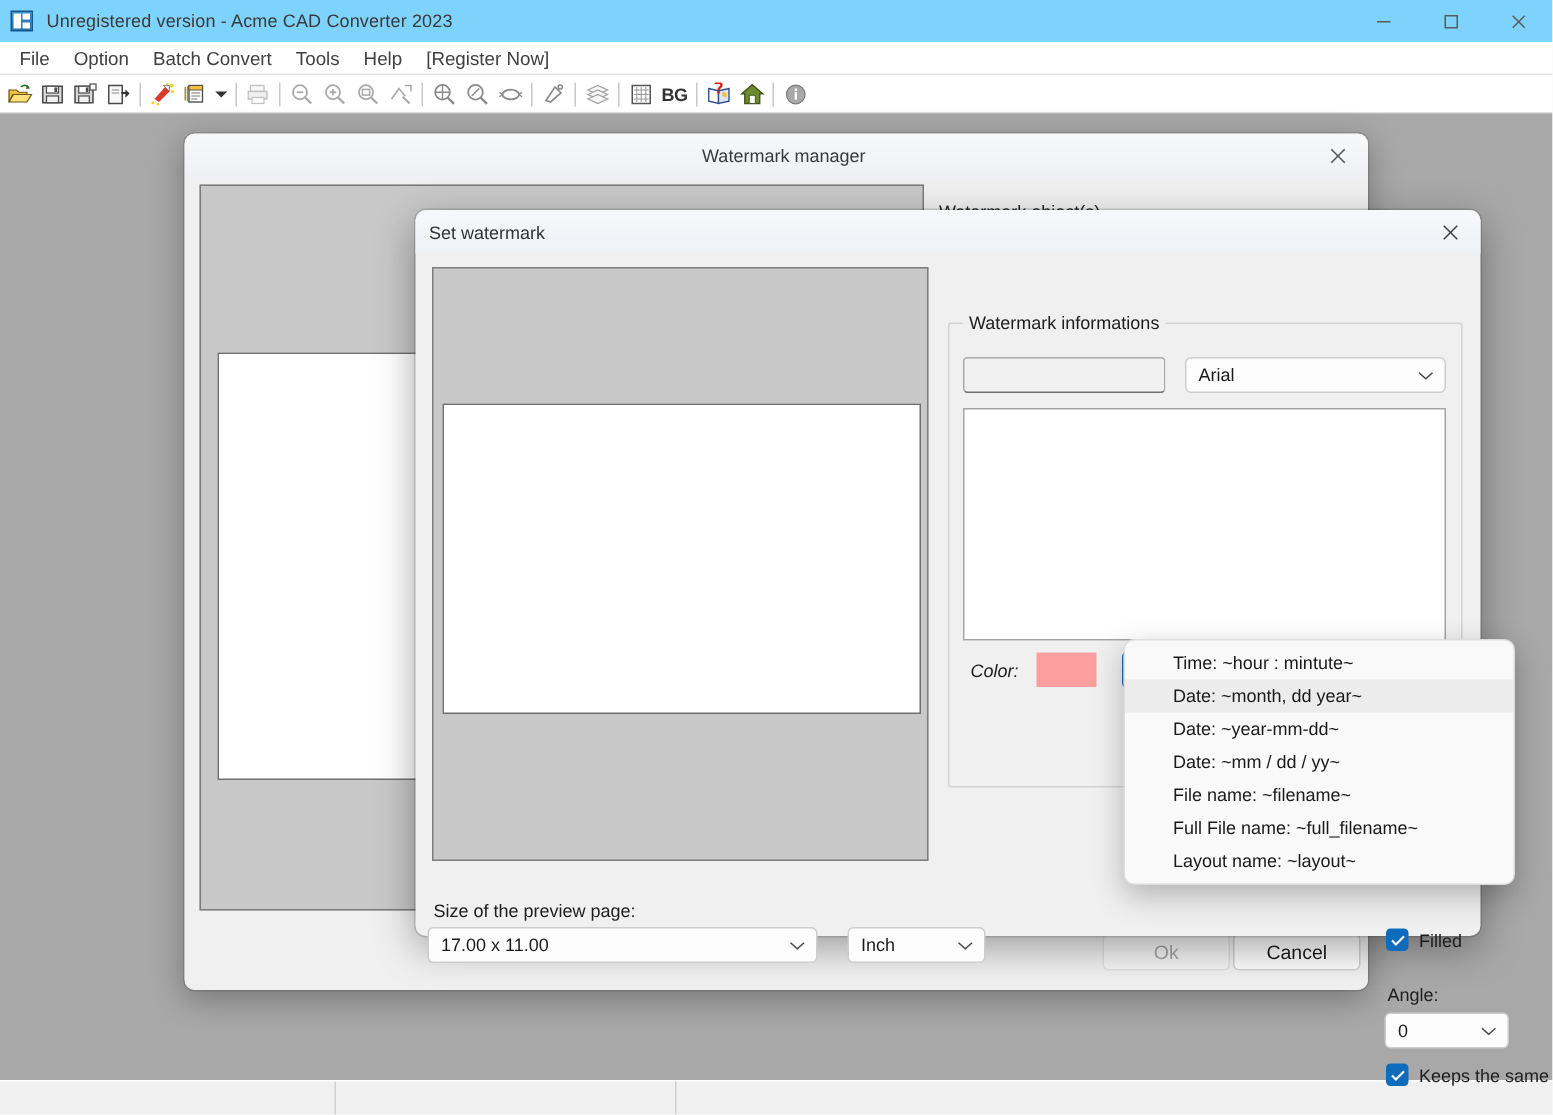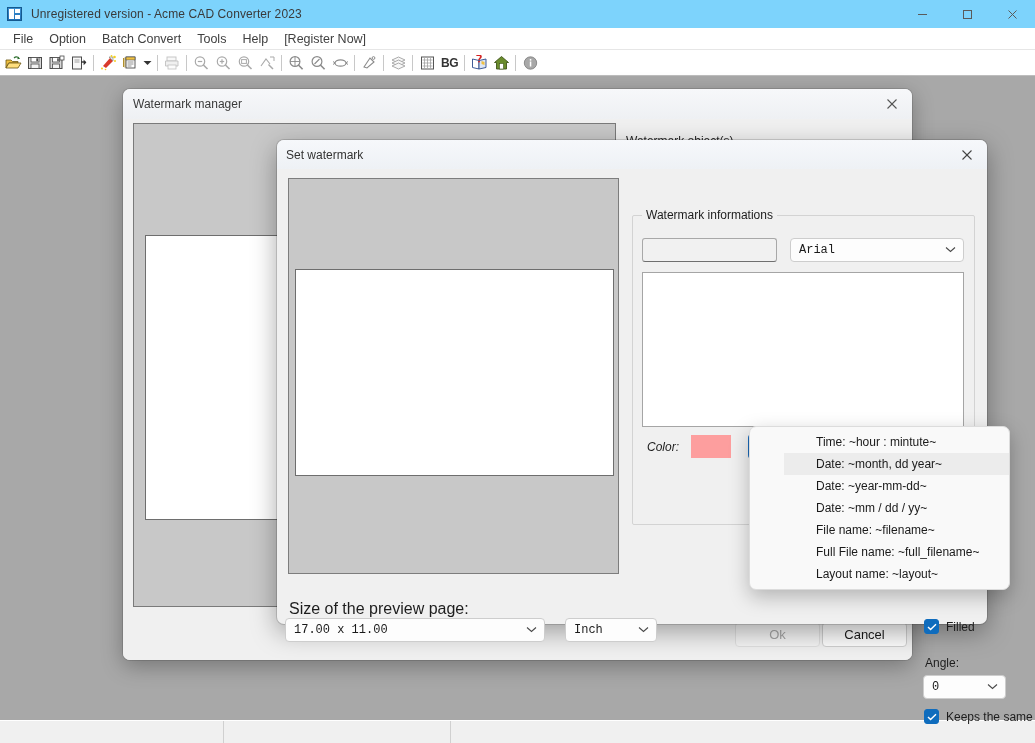--- a/index.html
+++ b/index.html
@@ -161,20 +161,21 @@
     border-radius: 7px;
     box-shadow: 0 6px 22px rgba(0,0,0,0.30), 0 0 0 1px rgba(0,0,0,0.12);
     overflow: hidden;
   }
   .wm-titlebar {
     height: 30px;
     background: linear-gradient(#f7f8fa, #eef0f3);
     display: flex;
     align-items: center;
     position: relative;
+    justify-content: center;
   }
   .wm-title {
     font-size: 12px;
     color: #3a3a3a;
     margin-left: 10px;
   }
   .wm-close {
     position: absolute;
     right: 0; top: 0;
     width: 40px; height: 30px;
@@ -303,36 +304,35 @@
     position: absolute;
     left: 6px; top: 90px;
     width: 319px; height: 207px;
     background: #ffffff;
     border: 1px solid #6e6e6e;
     box-sizing: border-box;
   }
   .sw-sizelabel {
     position: absolute;
     left: 12px; top: 431px;
-    font-size: 16px;
+    font-size: 12px;
     color: #1d1d1d;
   }
 
   
   .combo {
     background: #fdfdfd;
     border: 1px solid #cdcdcd;
     border-radius: 4px;
     box-sizing: border-box;
     display: flex;
     align-items: center;
     position: relative;
     font-size: 12px;
     color: #1a1a1a;
-    font-family: Liberation Mono, monospace;
   }
   .combo .cval { padding-left: 8px; }
   .combo .carrow {
     position: absolute;
     right: 7px; top: 50%;
     transform: translateY(-50%);
     color: #4a4a4a;
   }
   .sw-size-combo {
     position: absolute;
@@ -469,21 +469,20 @@
     overflow: hidden;
   }
   .menu-popup-item {
     height: 22px;
     display: flex;
     align-items: center;
     padding-left: 32px;
     font-size: 12px;
     color: #1a1a1a;
     white-space: nowrap;
-    margin-left: 34px;
   }
   .menu-popup-item.hover {
     background: #ececec;
   }
 </style>
 </head>
 <body>
 
 <div class="app-window">
 

